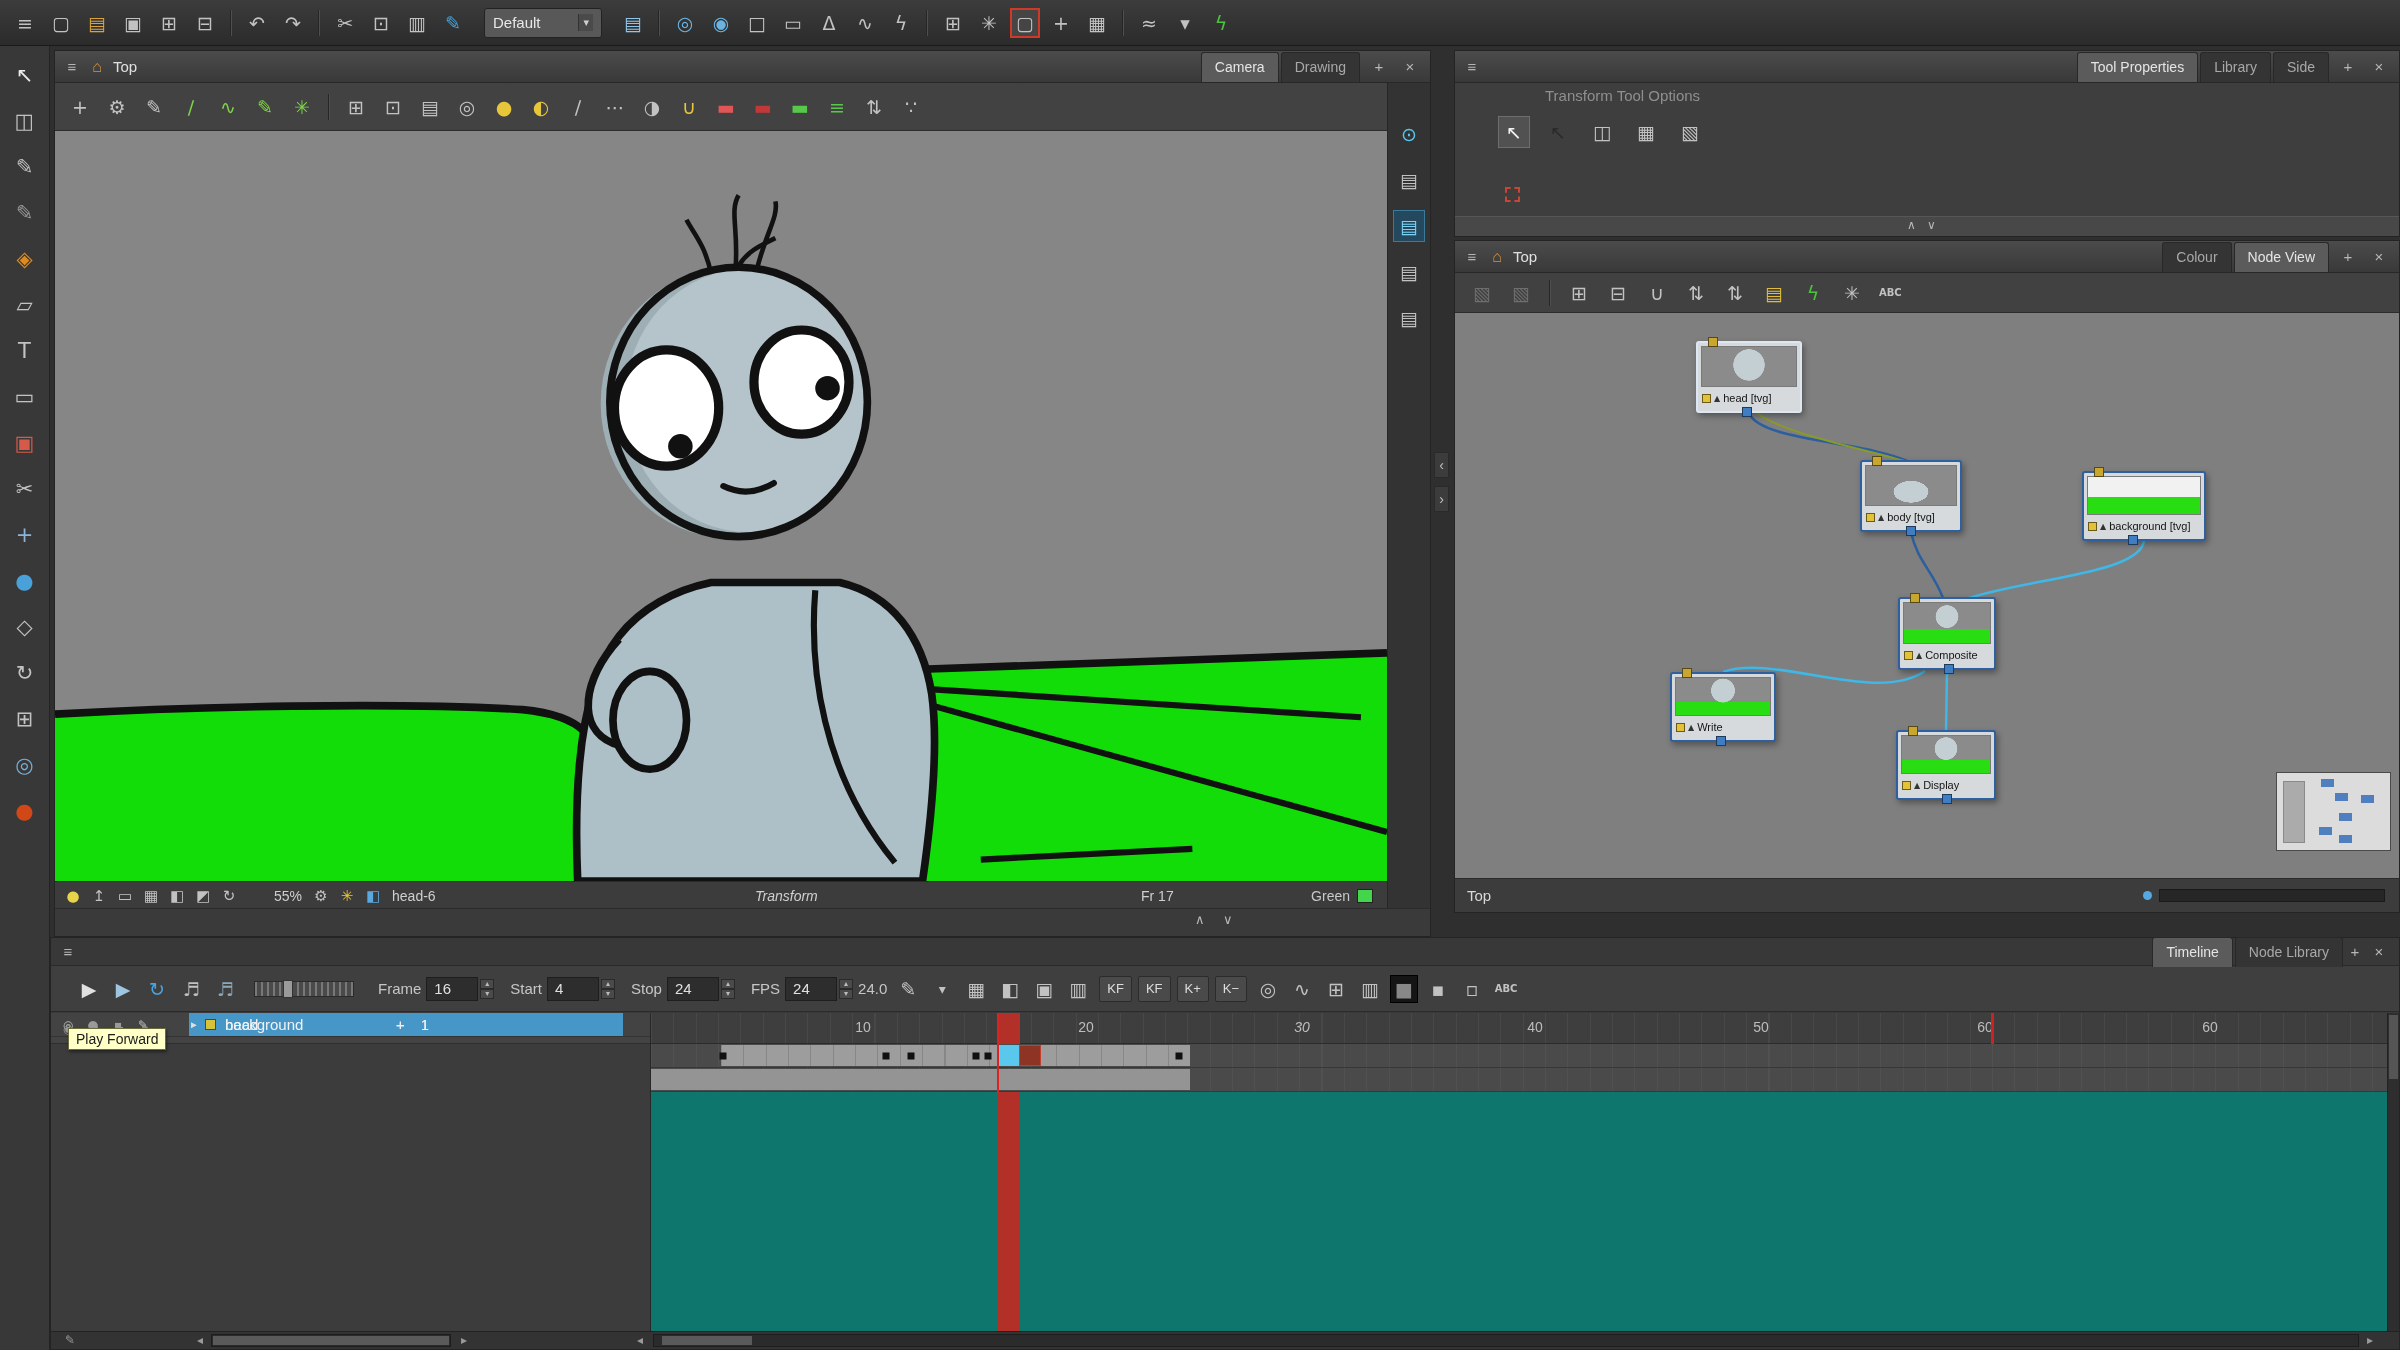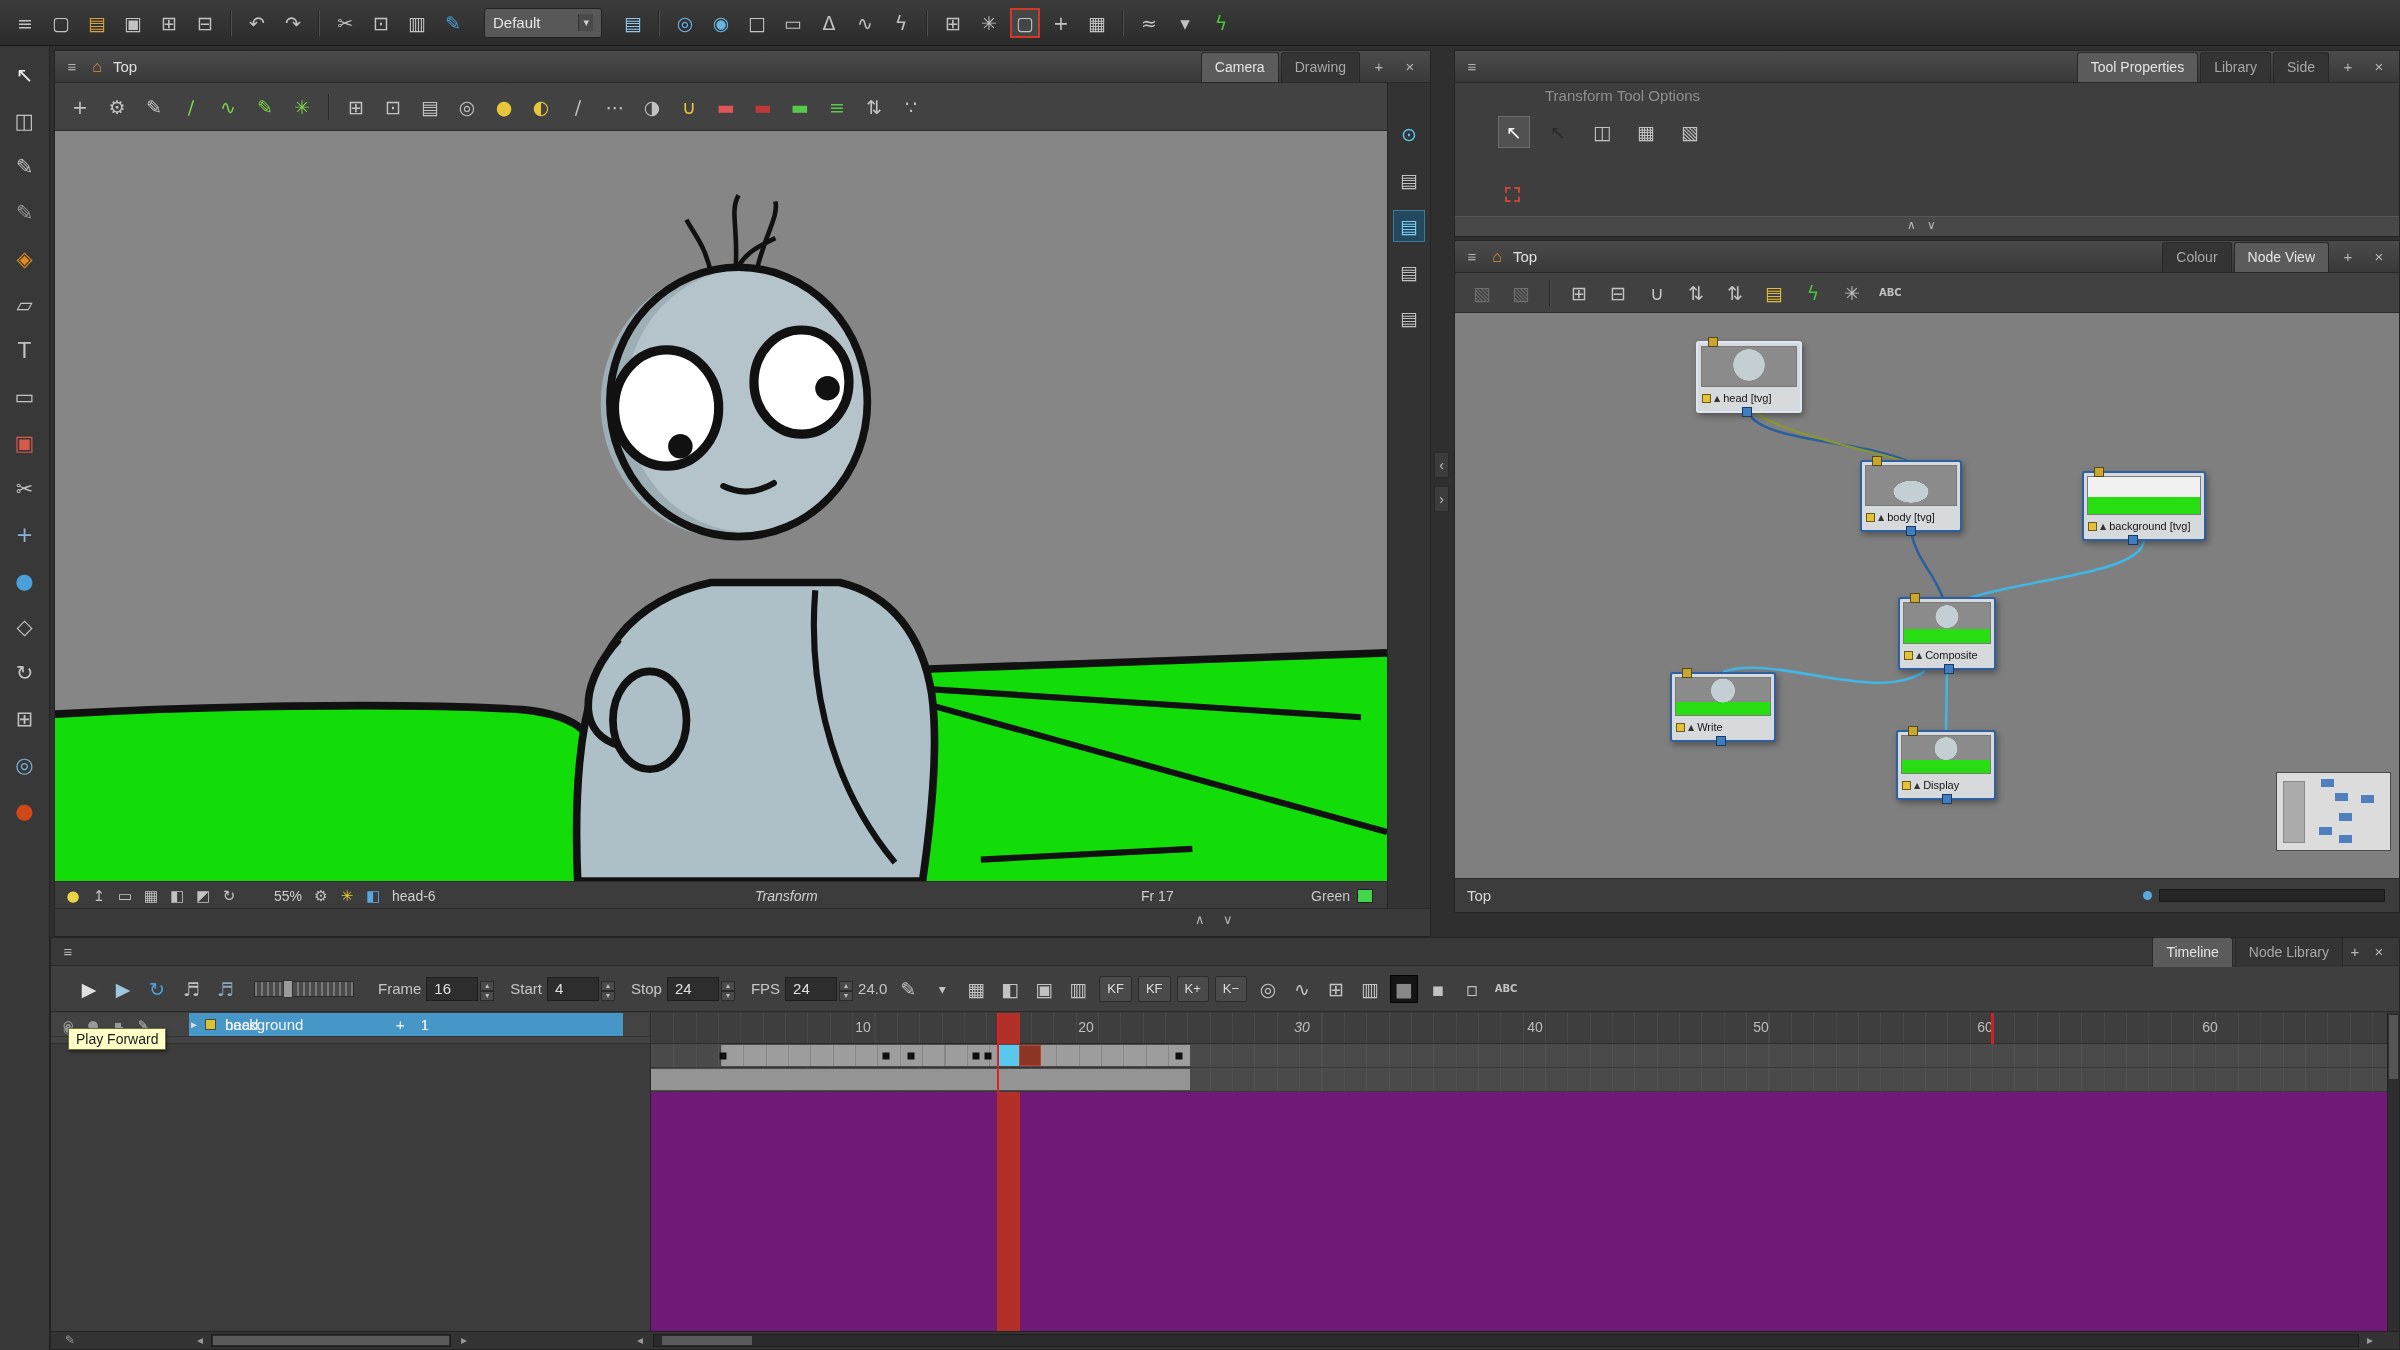--- a/index.html
+++ b/index.html
@@ -109,21 +109,21 @@
   
   #timeline{left:50px;top:937px;width:2350px;height:413px;background:#3a3a3a;border:1px solid #242424;}
   #tl-tabrow{height:28px;display:flex;align-items:center;background:#383838;border-bottom:1px solid #2a2a2a;padding:0 8px;}
   #tl-toolbar{height:46px;display:flex;align-items:center;background:#3f3f3f;border-bottom:1px solid #2a2a2a;
     padding:0 8px 0 24px;gap:7px;}
   #tl-toolbar .icon{width:28px;height:28px;}
   #zoom-slider{width:100px;height:16px;background:repeating-linear-gradient(90deg,#787878 0 2px,#4a4a4a 2px 6px);
     border:1px solid #2a2a2a;position:relative;margin:0 8px;}
   #zoom-slider .zhandle{position:absolute;left:28px;top:-2px;width:10px;height:18px;background:#9a9a9a;border:1px solid #333;}
   .fld{display:flex;align-items:center;gap:5px;margin-left:9px;font-size:15px;color:#c6c6c6;white-space:nowrap;}
-  .spin{display:flex;align-items:flex-end;}
+  .spin{display:flex;align-items:center;}
   .spin-box{width:52px;height:24px;background:#2d2d2d;border:1px solid #1e1e1e;color:#e0e0e0;
     display:flex;align-items:center;padding-left:7px;font-size:15px;}
   .spin-arrows{display:flex;flex-direction:column;margin-left:2px;}
   .spin-arrows span{font-size:8px;line-height:8px;color:#bbb;width:14px;text-align:center;background:#4a4a4a;border:1px solid #2a2a2a;}
   .kf-btn{height:26px;padding:0 7px;display:flex;align-items:center;background:#4a4a4a;border:1px solid #2b2b2b;
     border-radius:2px;font-size:13px;color:#ddd;}
   #layers-pane{position:absolute;left:0;top:75px;width:600px;bottom:18px;background:#3c3c3c;border-right:1px solid #272727;}
   #layers-header{position:absolute;left:0;top:0;width:100%;height:31px;background:#434343;border-bottom:1px solid #2e2e2e;}
   #layers-header .mini{position:absolute;top:7px;display:flex;gap:8px;left:8px;}
   #layers-header .mini .icon{width:18px;height:18px;font-size:12px;color:#9a9a9a;}
@@ -133,21 +133,21 @@
   #lh-params{position:absolute;left:396px;top:7px;font-size:15px;color:#c2c2c2;}
   .layer-row{position:absolute;left:0;width:100%;height:24px;display:flex;align-items:center;font-size:15px;border-bottom:1px solid #333;}
   .layer-row.selected{background:linear-gradient(90deg,rgba(0,0,0,0) 0 138px,#4796c8 138px 572px,rgba(0,0,0,0) 572px);}
   .lr-icons{display:flex;gap:7px;padding-left:8px;width:140px;}
   .lr-icons .icon{width:18px;height:18px;font-size:12px;color:#9a9a9a;}
   .lr-arrow{width:14px;font-size:11px;color:#ddd;}
   .lr-chip{width:11px;height:11px;background:#d8c23a;border:1px solid #4a4a2a;margin-right:9px;}
   .lr-name{color:#f2f2f2;}
   .lr-param-add{position:absolute;left:345px;color:#eee;font-size:15px;}
   .lr-param-val{position:absolute;left:370px;color:#eee;font-size:14px;}
-  #frames-pane{position:absolute;left:600px;top:75px;right:12px;bottom:18px;background:#701a75;overflow:hidden;}
+  #frames-pane{position:absolute;left:600px;top:75px;right:12px;bottom:18px;background:#0f766e;overflow:hidden;}
   #ruler{position:absolute;left:0;top:0;right:0;height:31px;background:#3e3e3e;border-bottom:1px solid #2b2b2b;
     background-image:repeating-linear-gradient(90deg,rgba(255,255,255,.05) 0 1px,rgba(0,0,0,0) 1px 22.35px);}
   .tick{position:absolute;top:6px;font-size:14px;color:#bdbdbd;transform:translateX(-50%);}
   #ruler-cur{position:absolute;left:346px;top:0;width:23px;bottom:0;background:#b23028;}
   #end-marker{position:absolute;left:1340px;top:0;width:3px;height:31px;background:#cc2222;}
   .track-row{position:absolute;left:0;right:0;height:24px;background:#4a4a4a;border-bottom:1px solid #383838;
     background-image:repeating-linear-gradient(90deg,rgba(255,255,255,.04) 0 1px,rgba(0,0,0,0) 1px 22.35px);}
   #track-head{top:31px;}
   #track-bg{top:55px;}
   .exp{position:absolute;top:1px;bottom:1px;background:#9d9d9d;

